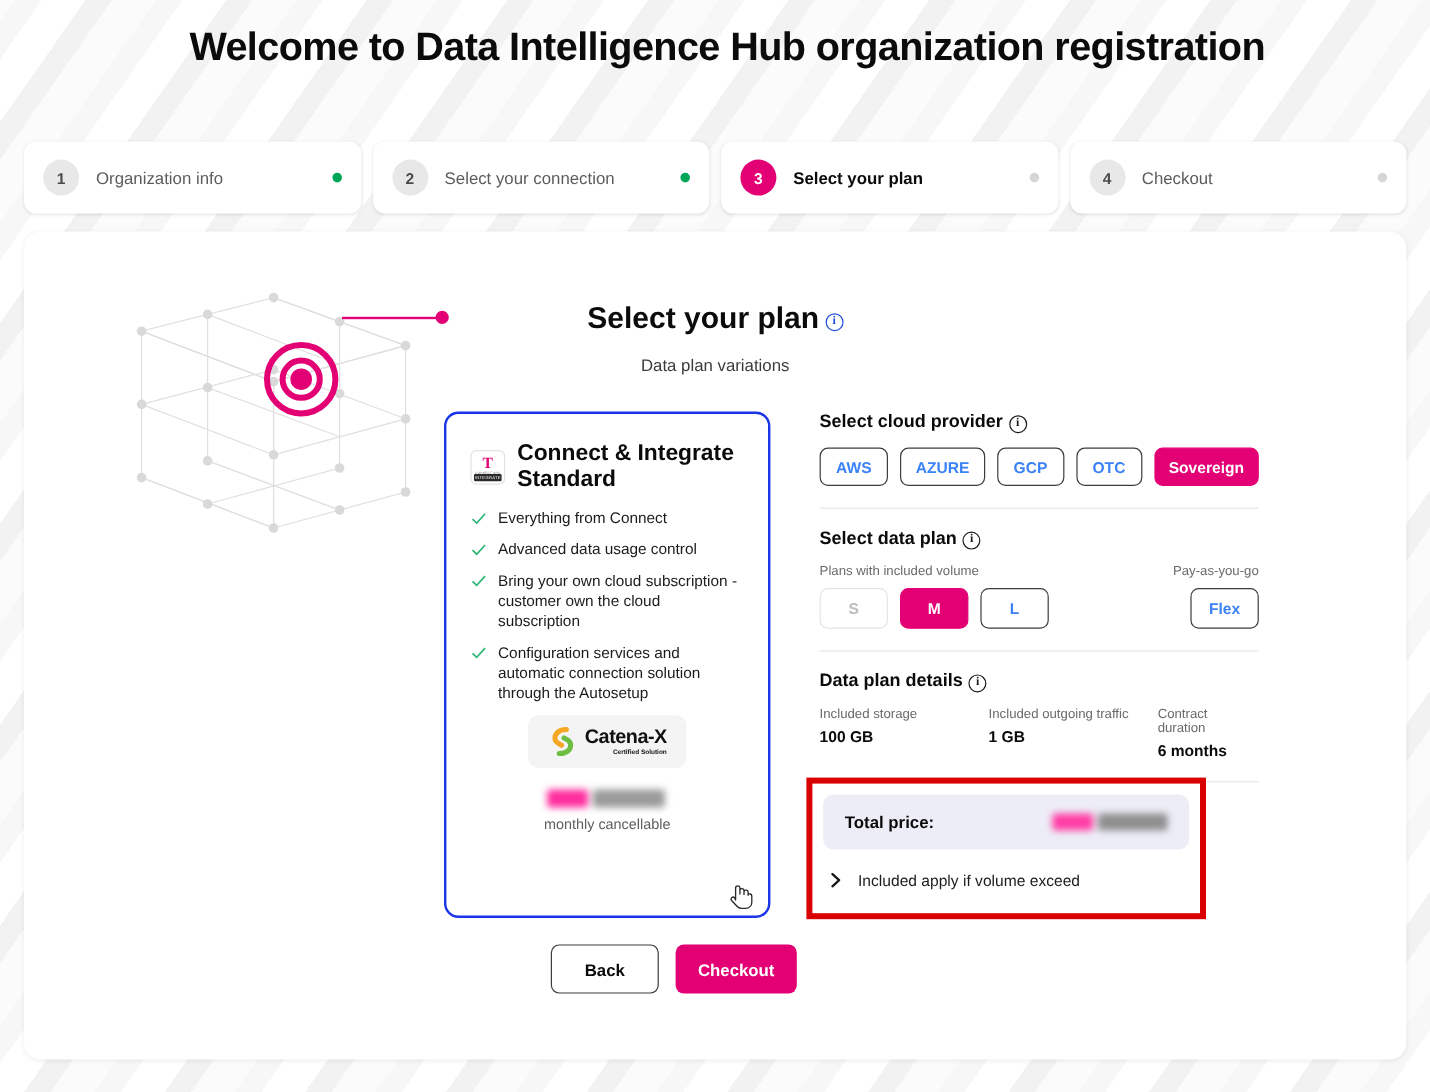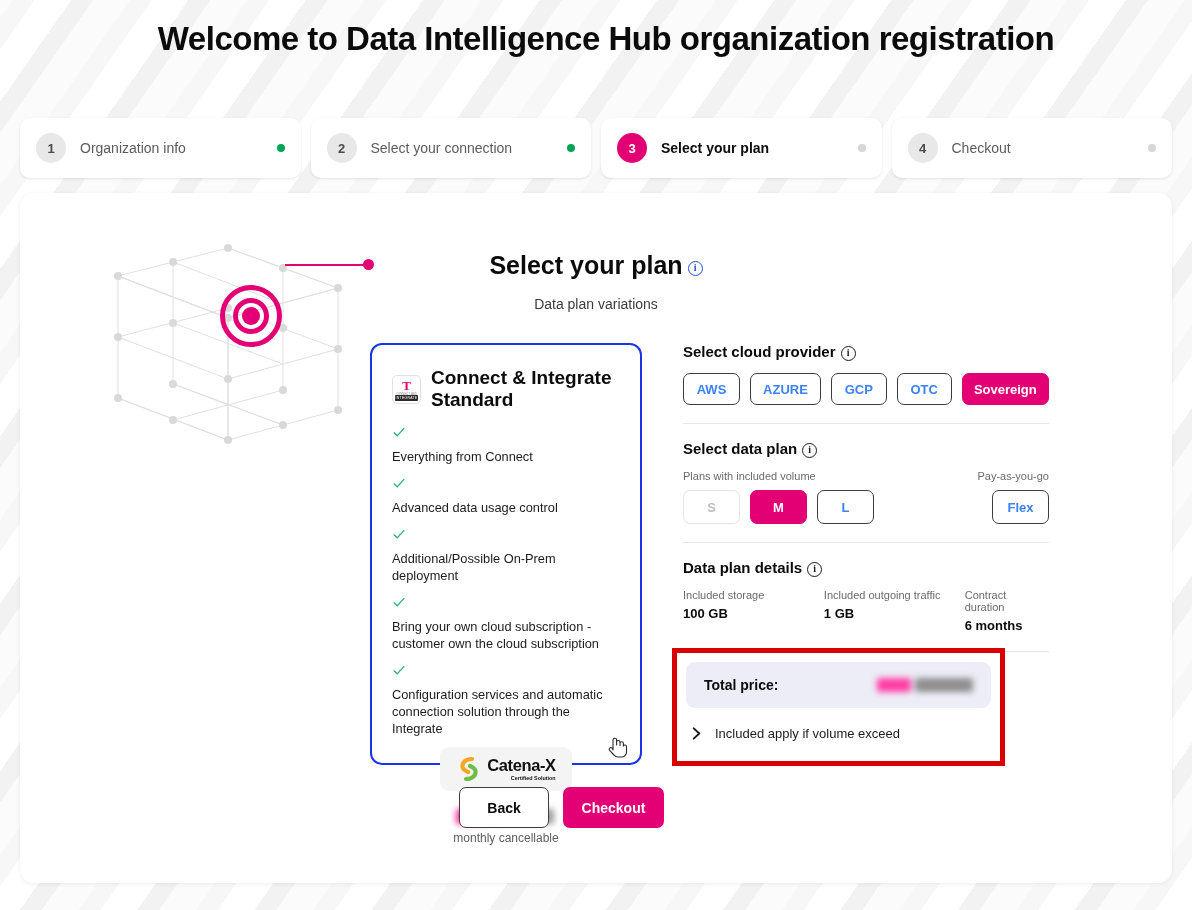--- a/index.html
+++ b/index.html
@@ -185,21 +185,21 @@
     letter-spacing: .2px;
   }
   .tlogo .tcap2 {
     position: absolute; left: 2px; right: 2px; bottom: 2px;
     height: 6px; background: #2b2b2b; border-radius: 1px;
     color: #ffffff; font-size: 3.4px; text-align: center;
     line-height: 6px; letter-spacing: .3px;
   }
   .plan-name { font-size: 19px; font-weight: 700; color: #0b0b0b; }
 
-  .feat { display: flex; gap: 9px; margin-bottom: 9px; flex-direction: column; }
+  .feat { display: flex; gap: 9px; margin-bottom: 9px; }
   .feat .chk {
     flex: none; width: 14px; height: 14px; margin-top: 2px;
   }
   .feat .txt { font-size: 12.8px; color: #1c1c1c; line-height: 1.33; }
 
   .catena {
     margin: 10px auto 0 auto;
     width: 132px; height: 44px;
     background: #f4f4f4;
     border-radius: 9px;
@@ -419,33 +419,27 @@
     <div class="feat">
       <svg class="chk" viewBox="0 0 16 16">
           <path d="M2 8.6 L6 12.4 L14 3.6" fill="none" stroke="#2bb673" stroke-width="1.6"></path>
         </svg>
       <div class="txt">Advanced data usage control</div>
     </div>
     <div class="feat">
       <svg class="chk" viewBox="0 0 16 16">
           <path d="M2 8.6 L6 12.4 L14 3.6" fill="none" stroke="#2bb673" stroke-width="1.6"></path>
         </svg>
-      <div class="txt">Additional/Possible On-Prem deployment</div>
+      <div class="txt">Bring your own cloud subscription - customer own the cloud subscription</div>
     </div>
     <div class="feat">
       <svg class="chk" viewBox="0 0 16 16">
           <path d="M2 8.6 L6 12.4 L14 3.6" fill="none" stroke="#2bb673" stroke-width="1.6"></path>
         </svg>
-      <div class="txt">Bring your own cloud subscription - customer own the cloud subscription</div>
-    </div>
-    <div class="feat">
-      <svg class="chk" viewBox="0 0 16 16">
-          <path d="M2 8.6 L6 12.4 L14 3.6" fill="none" stroke="#2bb673" stroke-width="1.6"></path>
-        </svg>
-      <div class="txt">Configuration services and automatic connection solution through the Integrate</div>
+      <div class="txt">Configuration services and automatic connection solution through the Autosetup</div>
     </div>
 
     <div class="catena">
       <svg width="26" height="26" viewBox="0 0 26 26">
         <path d="M16 3 C9 3 6 7 6.5 11 C7 14 10 15 12 16" fill="none" stroke="#f5a623" stroke-width="4.2" stroke-linecap="round"></path>
         <path d="M10 23 C17 23 20 19 19.5 15 C19 12 16 11 14 10" fill="none" stroke="#6fbe44" stroke-width="4.2" stroke-linecap="round"></path>
       </svg>
       <div class="catena-text">
         <div class="catena-name">Catena-X</div>
         <div class="catena-sub">Certified Solution</div>

